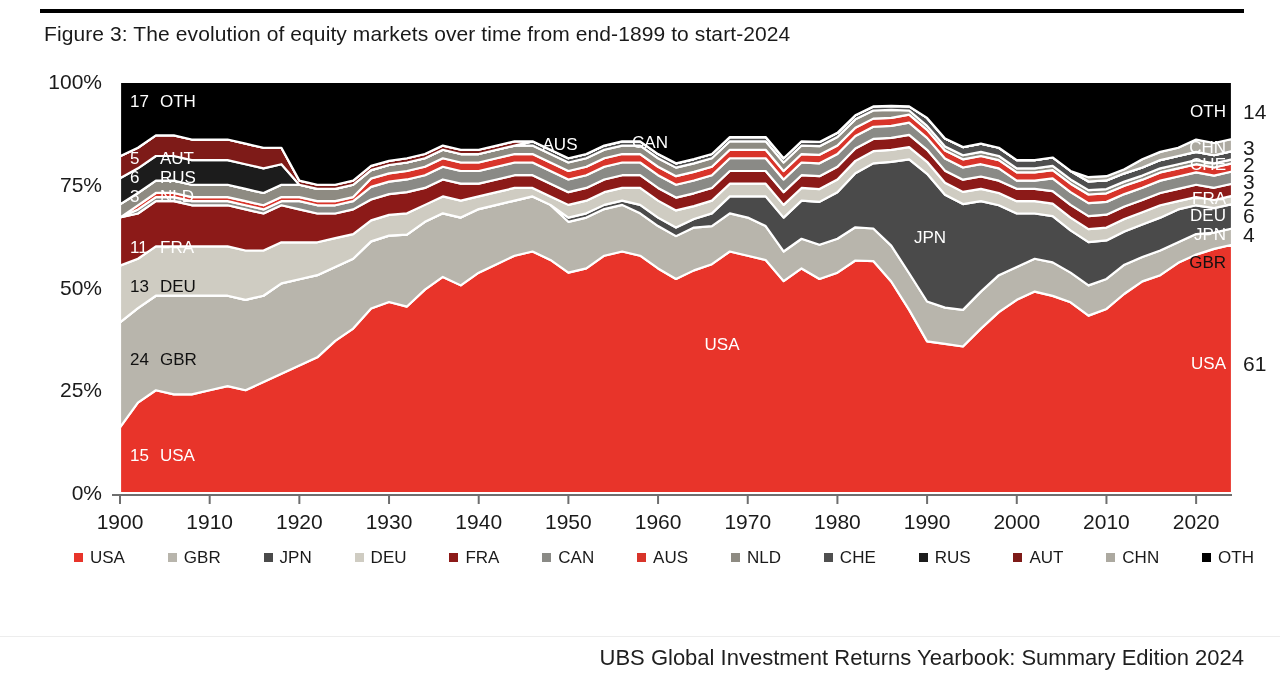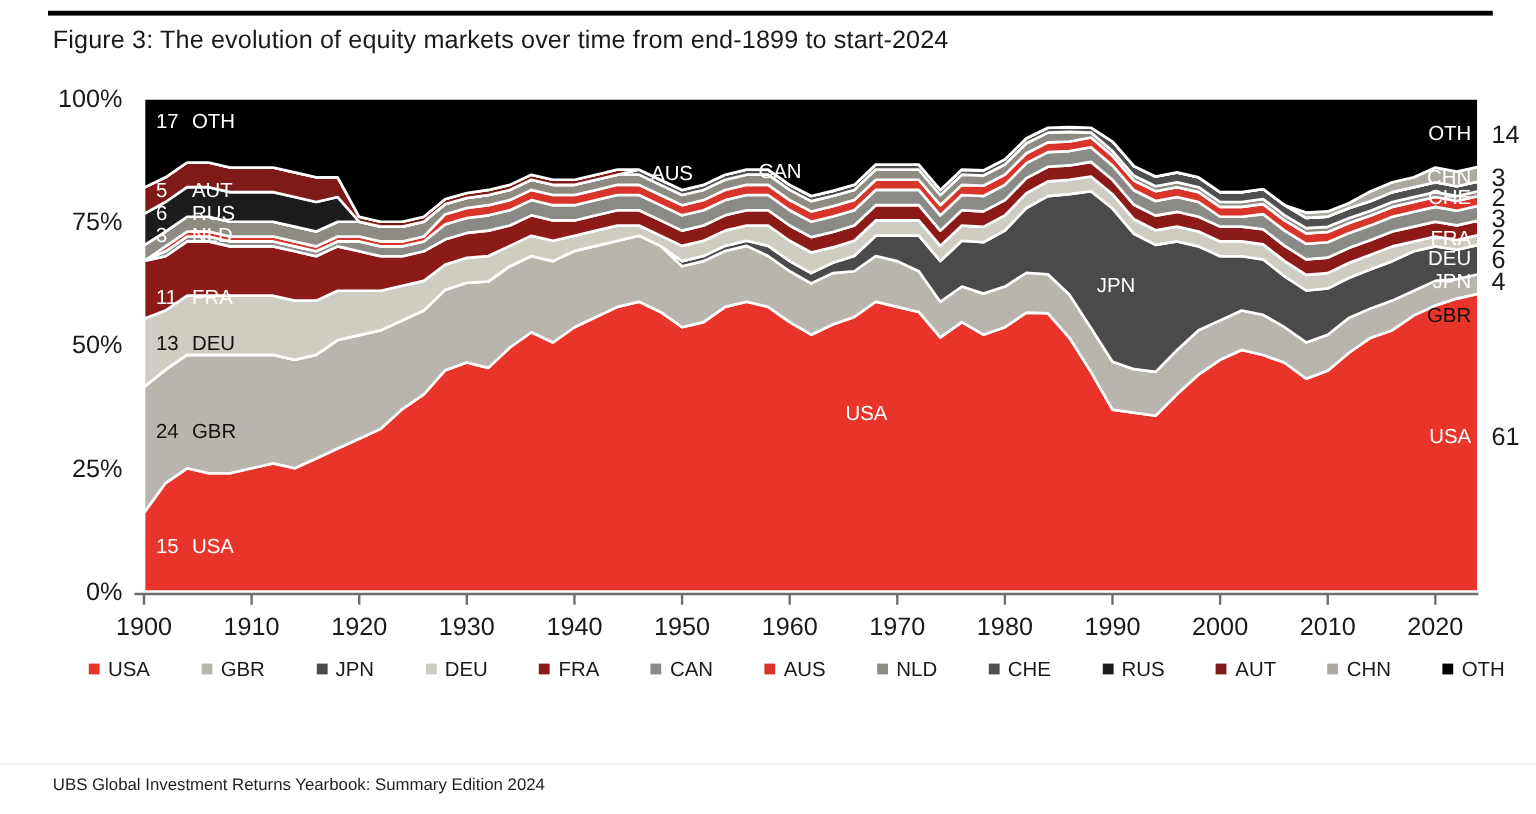--- a/index.html
+++ b/index.html
@@ -43,21 +43,21 @@
 
   .sources{
     position:absolute;left:44px;top:588px;width:1200px;
     font-size:15.5px;line-height:1.38;color:#2b2b2b;
   }
   .footer-rule{
     position:absolute;left:0px;top:636px;width:1280px;height:1px;background:#ededed;
   }
   .footer{
     position:absolute;left:44px;top:645px;width:1200px;
-    font-size:14px;color:#1f1f1f;
+    font-size:22px;color:#1f1f1f;text-align:right;
   }
 </style>
 </head>
 <body>
 
 <div class="page">
 
   <div class="top-rule"></div>
 
   <div class="fig-title">Figure 3: The evolution of equity markets over time from end-1899 to start-2024</div>

